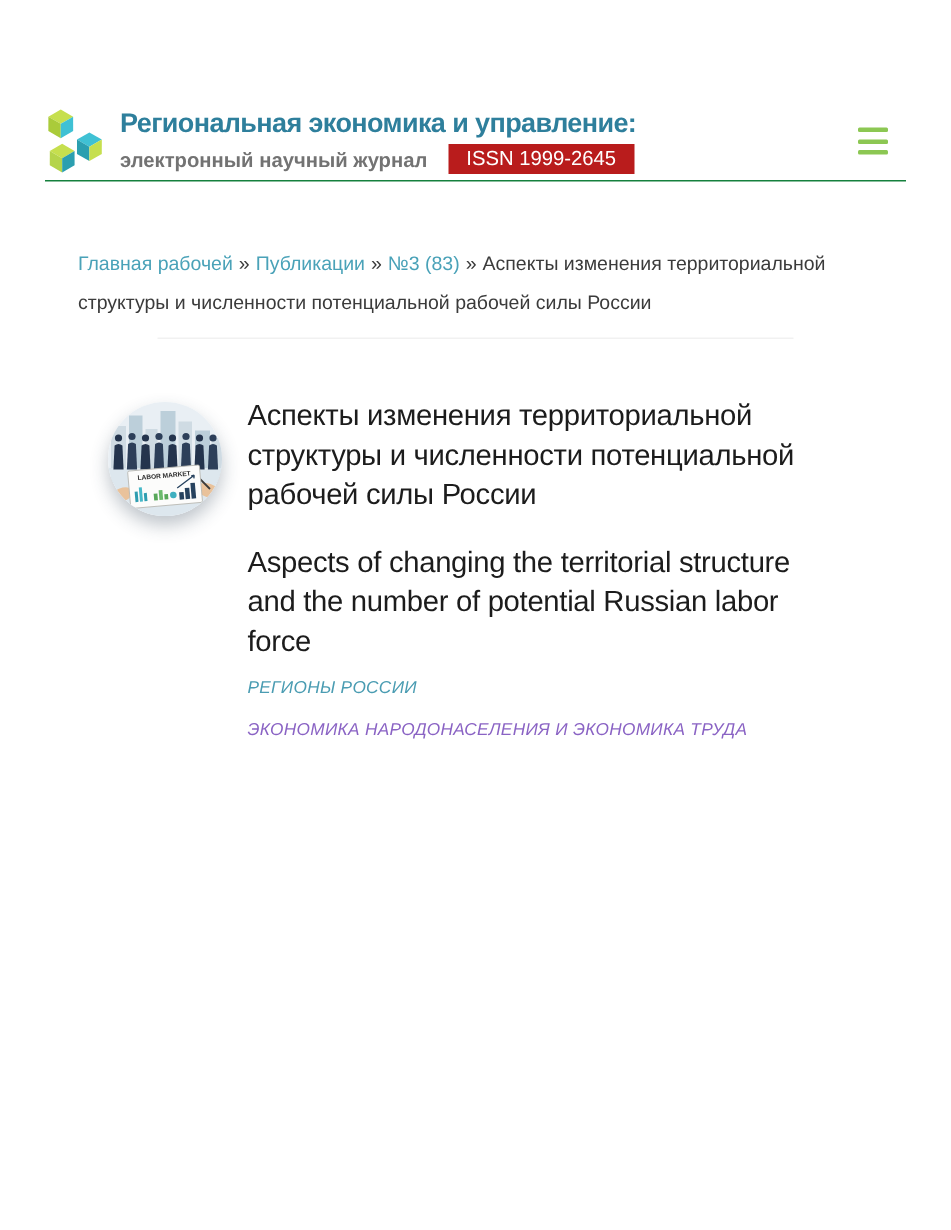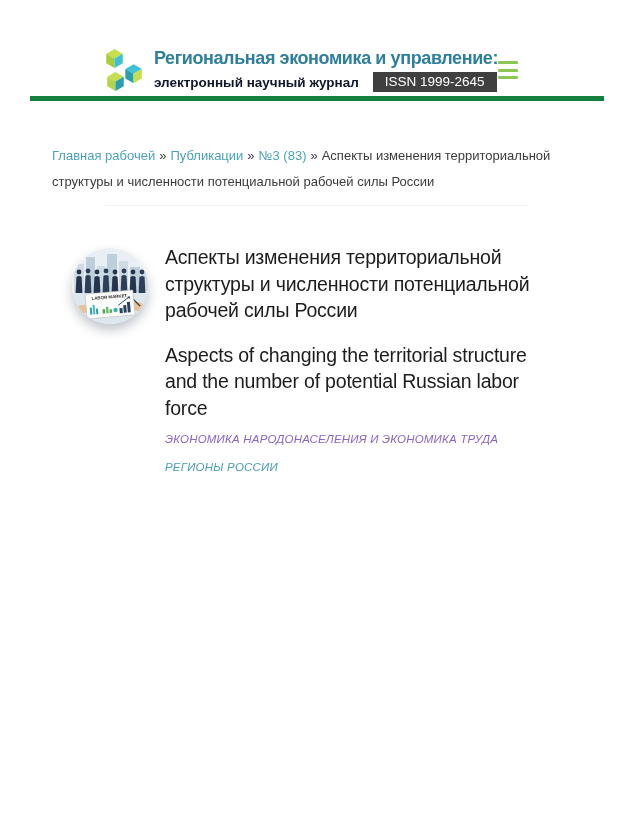--- a/index.html
+++ b/index.html
@@ -5,45 +5,45 @@
   html, body {
     margin: 0; padding: 0;
     width: 634px; height: 820px;
     background: #ffffff;
     font-family: "Liberation Sans", sans-serif;
     overflow: hidden;
   }
   
   .header {
     margin: 0 30px;
-    padding-top: 44px;
+    padding-top: 68px;
     height: 52px;
-    border-bottom: 5px solid #15803d;
+    border-bottom: 1px solid #15803d;
     display: flex;
-    justify-content: center;
+    justify-content: space-between;
     align-items: center;
   }
   .logo { display: flex; align-items: center; gap: 8px; cursor: pointer; }
   .logo-cubes svg { display: block; }
   .logo-title {
     font-size: 18px;
     font-weight: bold;
     color: #2e7f9c;
     letter-spacing: -0.4px;
     white-space: nowrap;
   }
   .logo-sub-row { display: flex; align-items: center; gap: 14px; margin-top: 3px; }
   .logo-subtitle {
     font-size: 13.5px;
     font-weight: bold;
-    color: #0f172a;
+    color: #737373;
     white-space: nowrap;
   }
   .issn-badge {
-    background: #404040;
+    background: #b91c1c;
     color: #ffffff;
     font-size: 13.5px;
     line-height: 20px;
     padding: 0 12px;
     white-space: nowrap;
   }
   .menu-btn {
     background: none; border: none; padding: 0;
     margin-right: 12px;
     width: 20px; cursor: pointer;
@@ -240,17 +240,17 @@
         <rect x="51" y="58.5" width="3" height="7.5" fill="#27425e"></rect>
         <rect x="55" y="55.5" width="3" height="10.5" fill="#27425e"></rect>
         <path d="M46,58 L58,50.5 L56,50.8 M58,50.5 L57.6,52.6" stroke="#27425e" stroke-width="0.9" fill="none"></path>
       </g>
     </svg>
   </div>
   <div class="article-text">
     <h1 class="title-ru">Аспекты изменения территориальной структуры и численности потенциальной рабочей силы России</h1>
     <h2 class="title-en">Aspects of changing the territorial structure and the number of potential Russian labor force</h2>
     <div class="cats">
+      <a class="cat cat-regions">РЕГИОНЫ РОССИИ</a>
       <a class="cat cat-econ">ЭКОНОМИКА НАРОДОНАСЕЛЕНИЯ И ЭКОНОМИКА ТРУДА</a>
-      <a class="cat cat-regions">РЕГИОНЫ РОССИИ</a>
     </div>
   </div>
 </div>
 
 </body></html>

